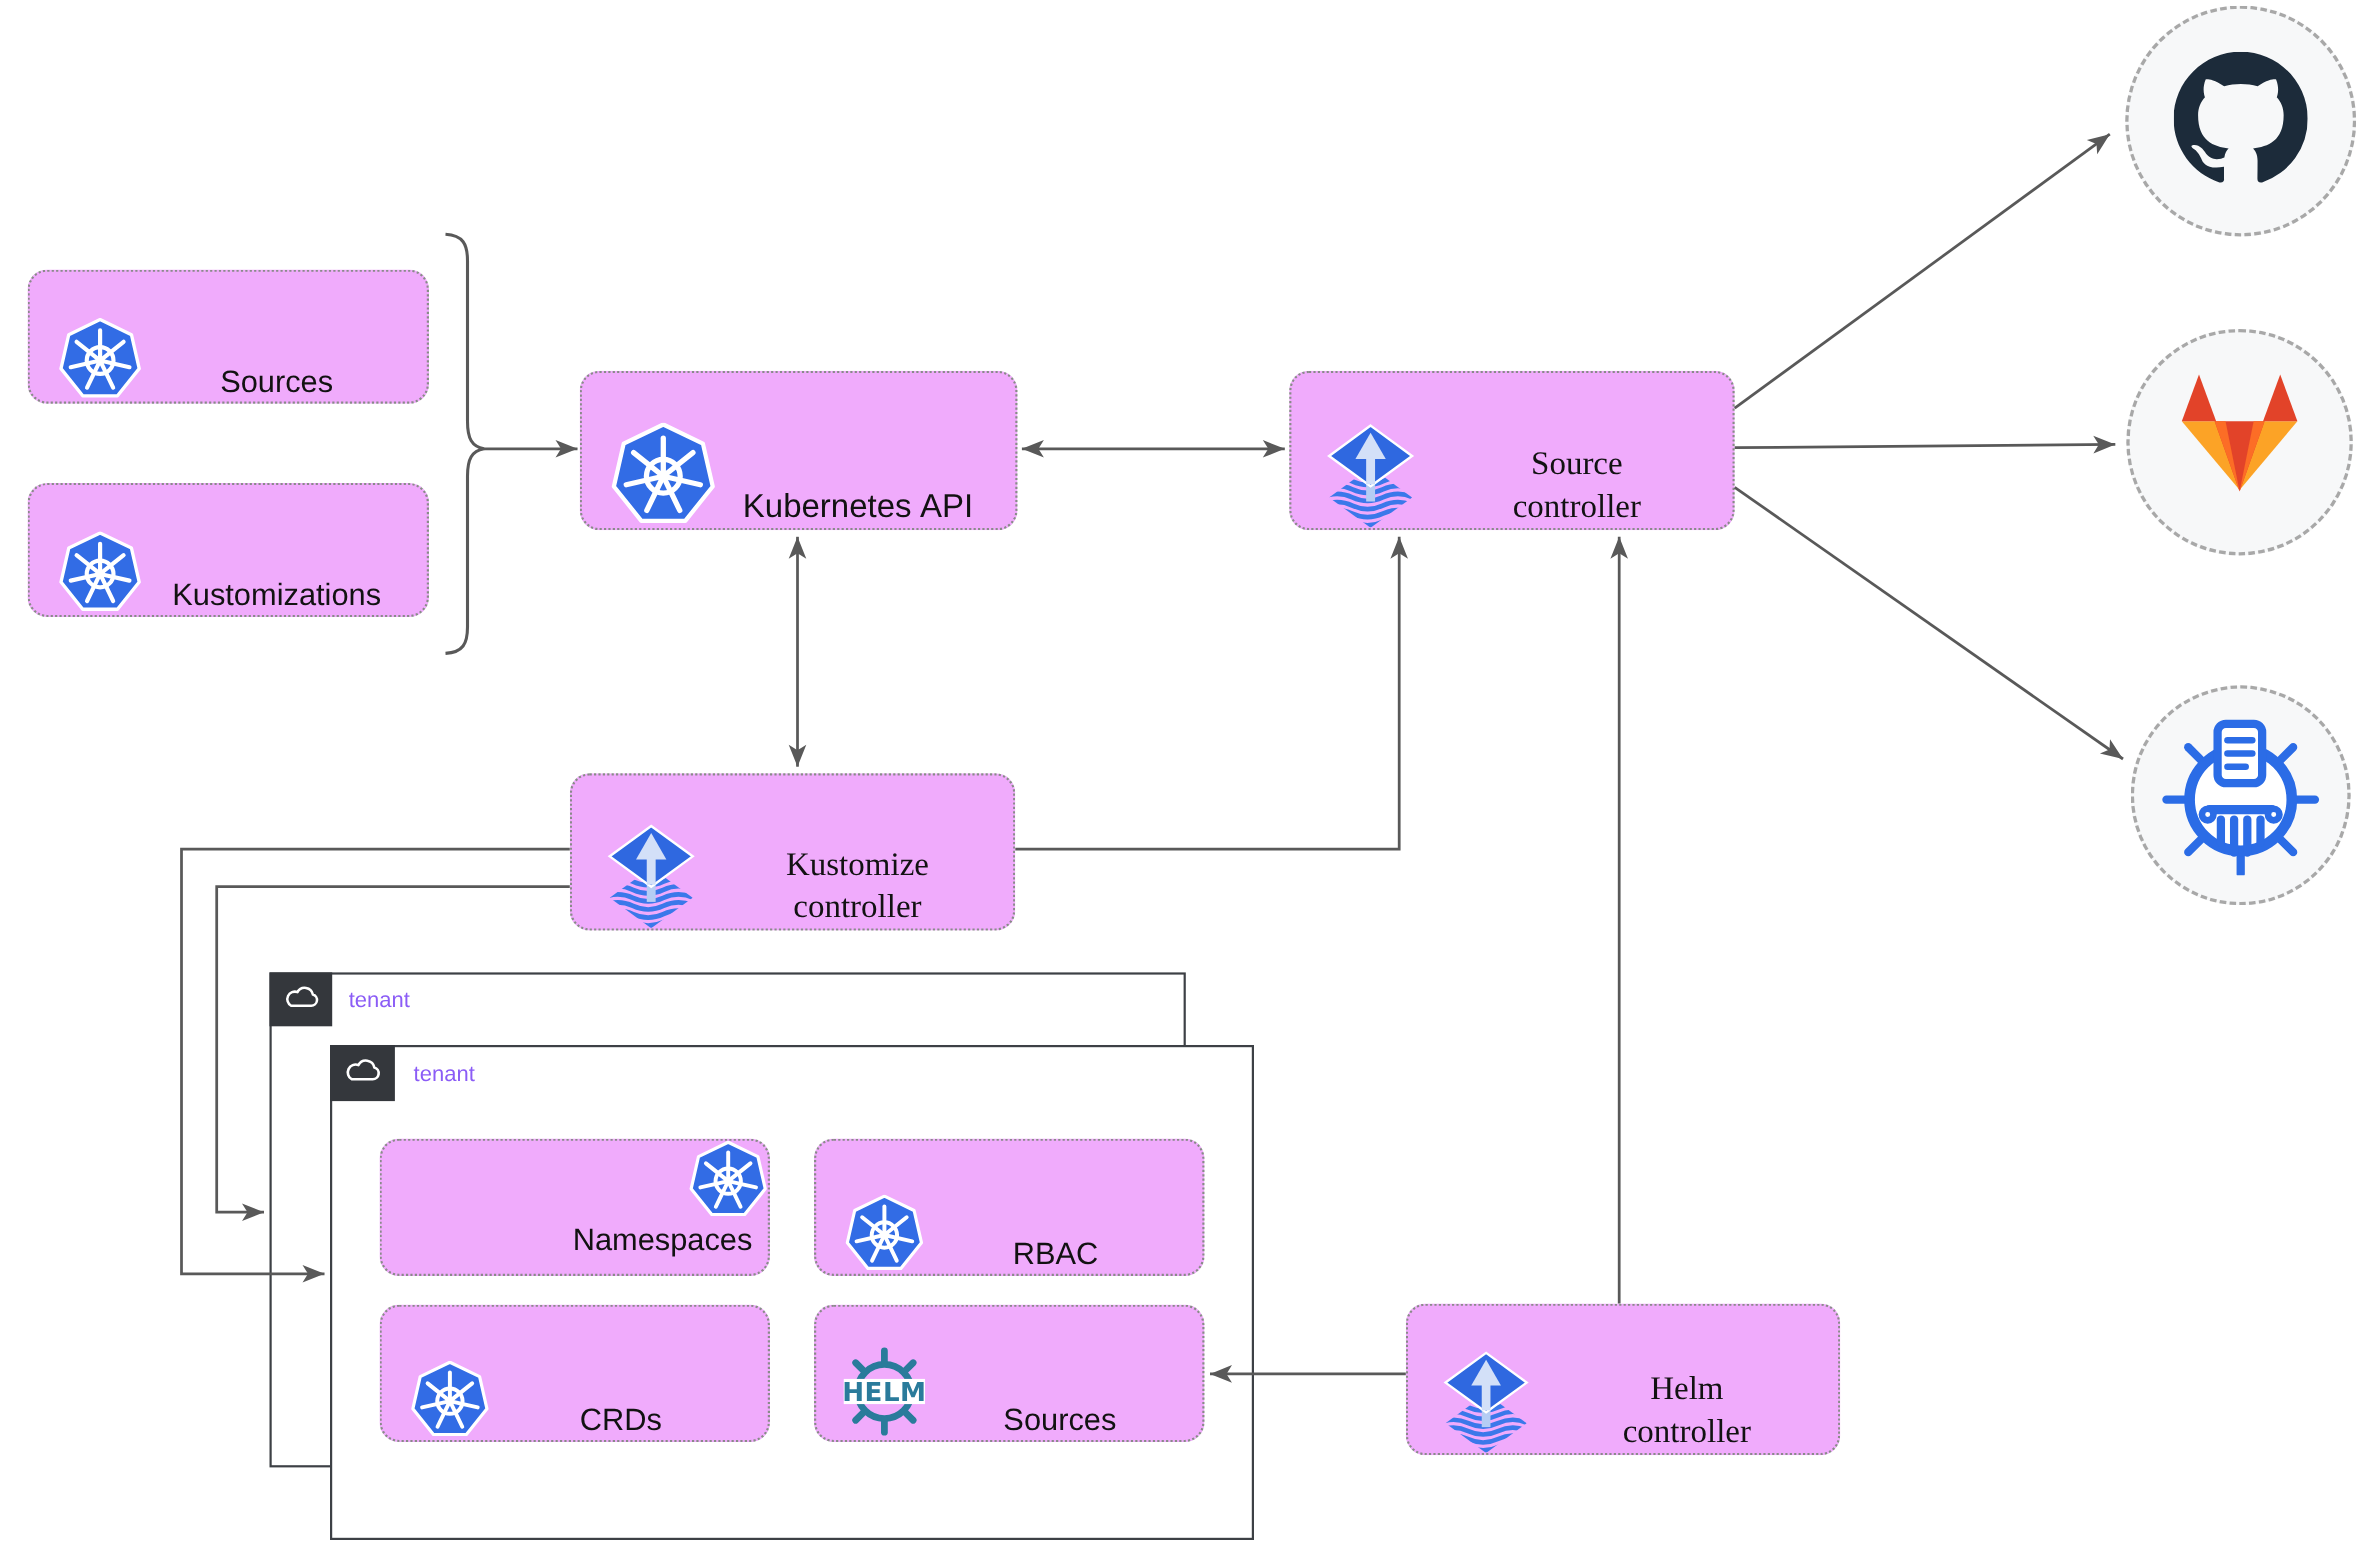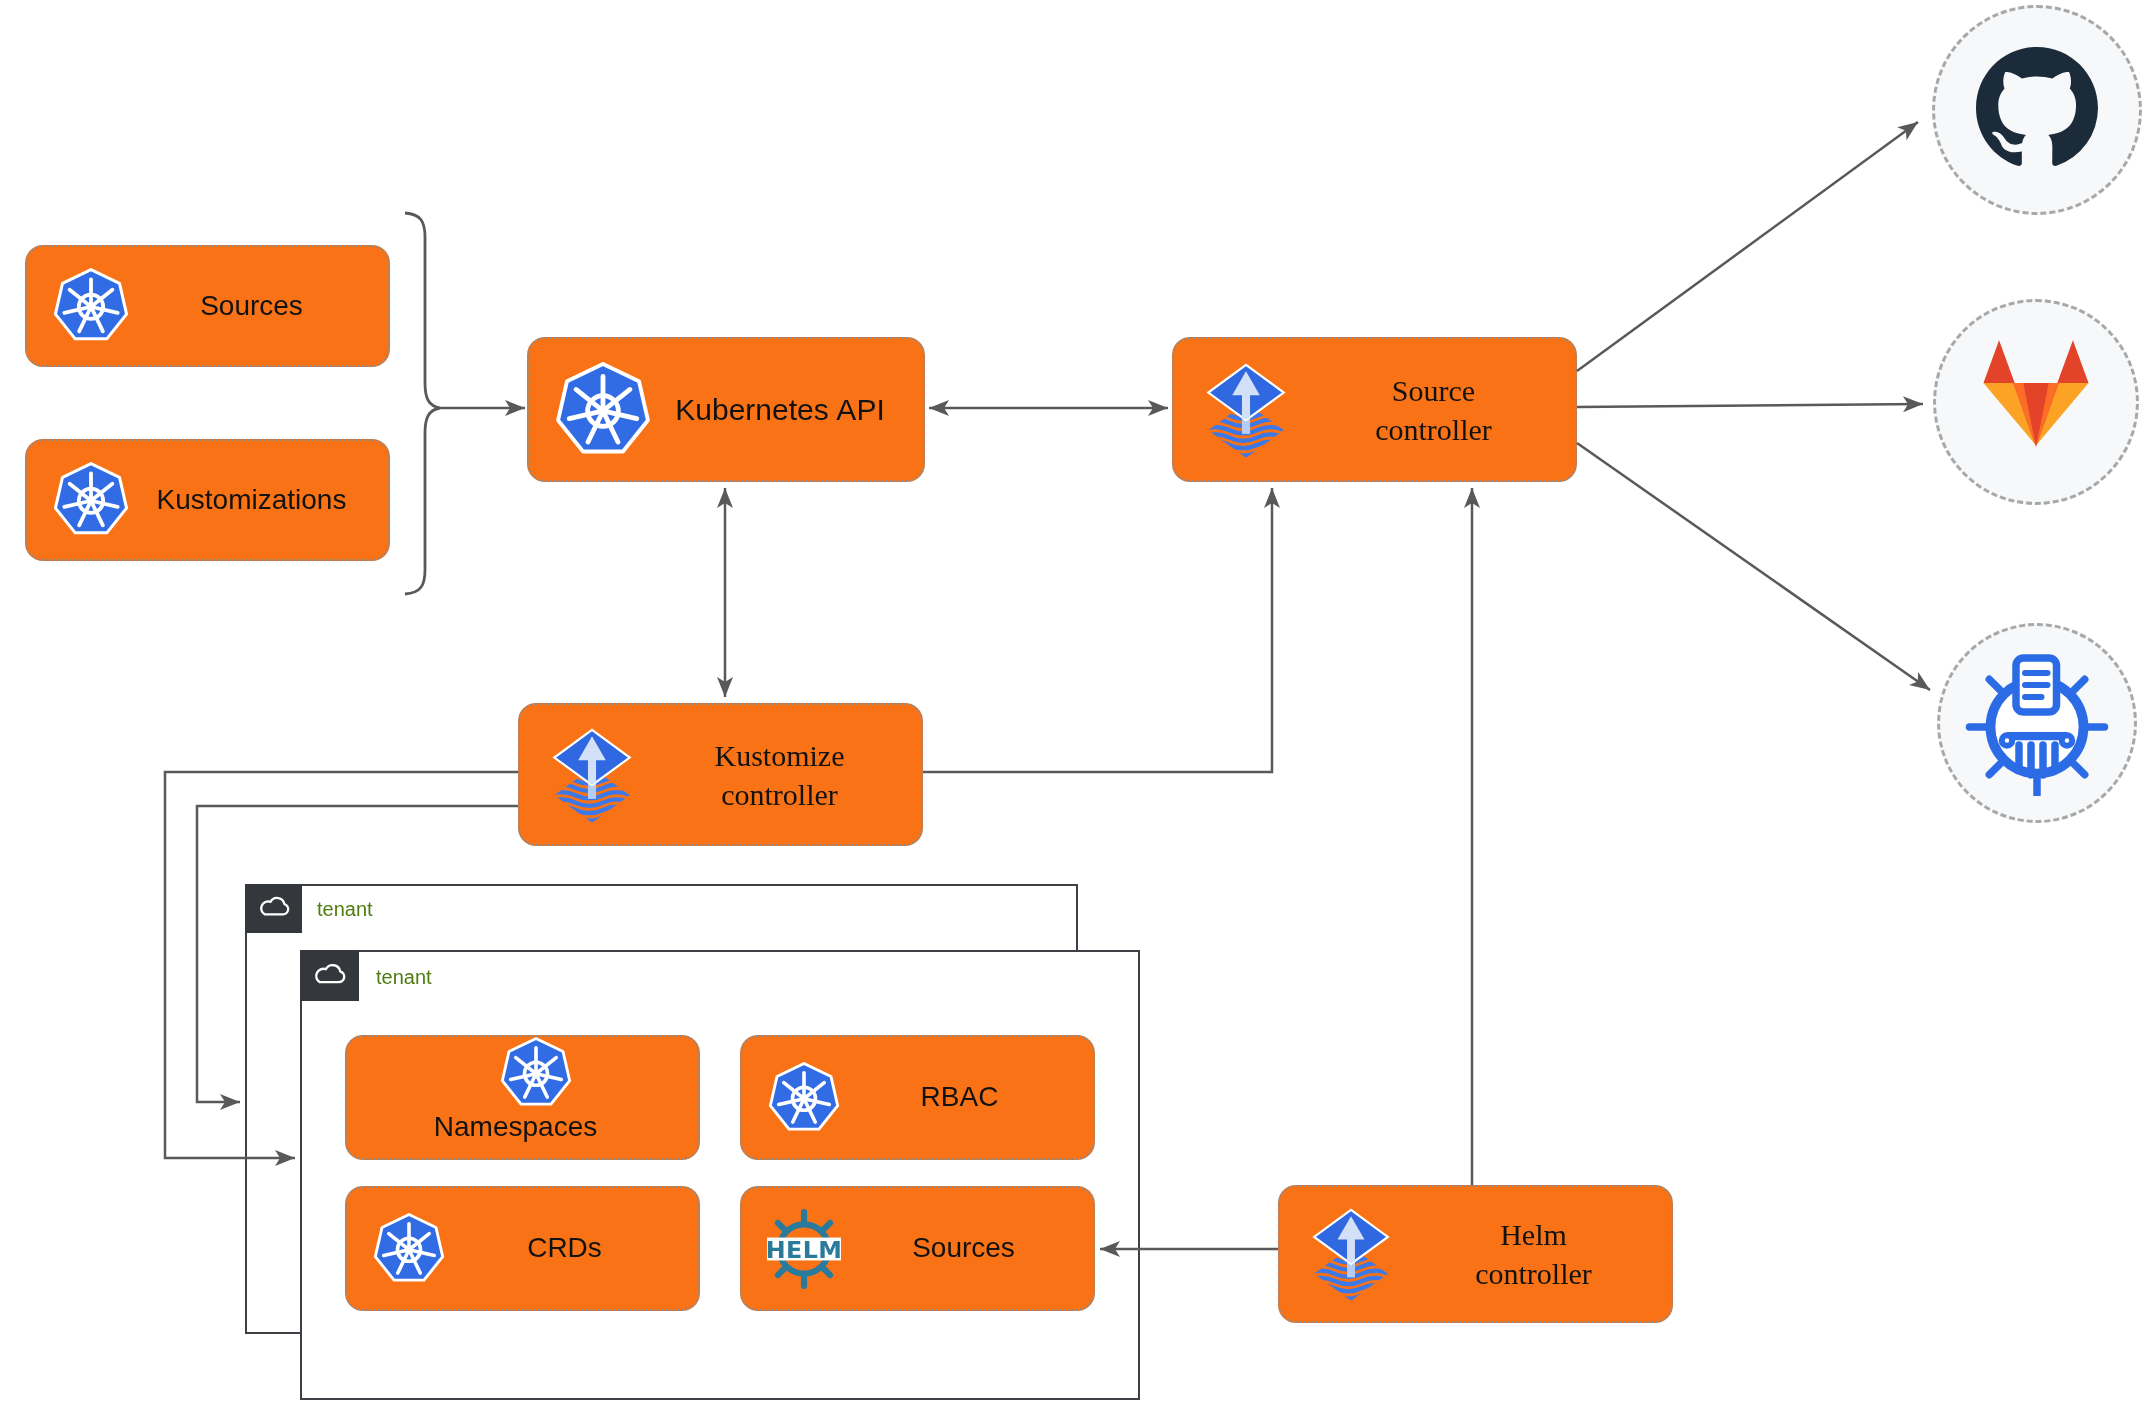--- a/index.html
+++ b/index.html
@@ -1,29 +1,29 @@
 <!DOCTYPE html>
 <html><head>
 <meta charset="utf-8">
 <style>
   html,body{margin:0;padding:0;background:#ffffff;font-family:"Liberation Sans",sans-serif;}
   #canvas{position:relative;width:2144px;height:1407px;background:#ffffff;overflow:hidden;}
 
-  .node{position:absolute;display:flex;align-items:center;background:#f97316;
+  .node{position:absolute;display:flex;align-items:flex-end;background:#f0abfc;
         border:2px dotted #8a8a8a;border-radius:18px;box-sizing:border-box;}
   .node .icon{flex:0 0 auto;margin-left:26px;display:flex;align-items:center;}
   .node .label{flex:1;text-align:center;font-size:28px;color:#121212;line-height:1.3;
         padding-right:14px;word-spacing:1px;}
   .node.big .label{font-size:30px;}
   .node.ctrl .label{max-width:190px;margin:0 auto;padding-right:0;font-family:Liberation Serif, serif;}
 
   .tenant{position:absolute;background:#ffffff;border:2px solid #3d4045;box-sizing:border-box;}
   .tenant .badge{position:absolute;top:-2px;left:-2px;width:57px;height:49px;background:#34373c;
         display:flex;align-items:center;justify-content:center;}
-  .tenant .tlabel{position:absolute;left:70px;top:12px;font-size:20px;color:#4d7c0f;}
+  .tenant .tlabel{position:absolute;left:70px;top:12px;font-size:20px;color:#8b5cf6;}
 
   .endpoint{position:absolute;border-radius:50%;border:3px dashed #a8a8a8;background:#f7f8f9;
         display:flex;align-items:center;justify-content:center;box-sizing:border-box;}
 
   #connectors{position:absolute;left:0;top:0;pointer-events:none;}
   #defs-svg{position:absolute;width:0;height:0;}
 </style>
 </head>
 <body>
 

